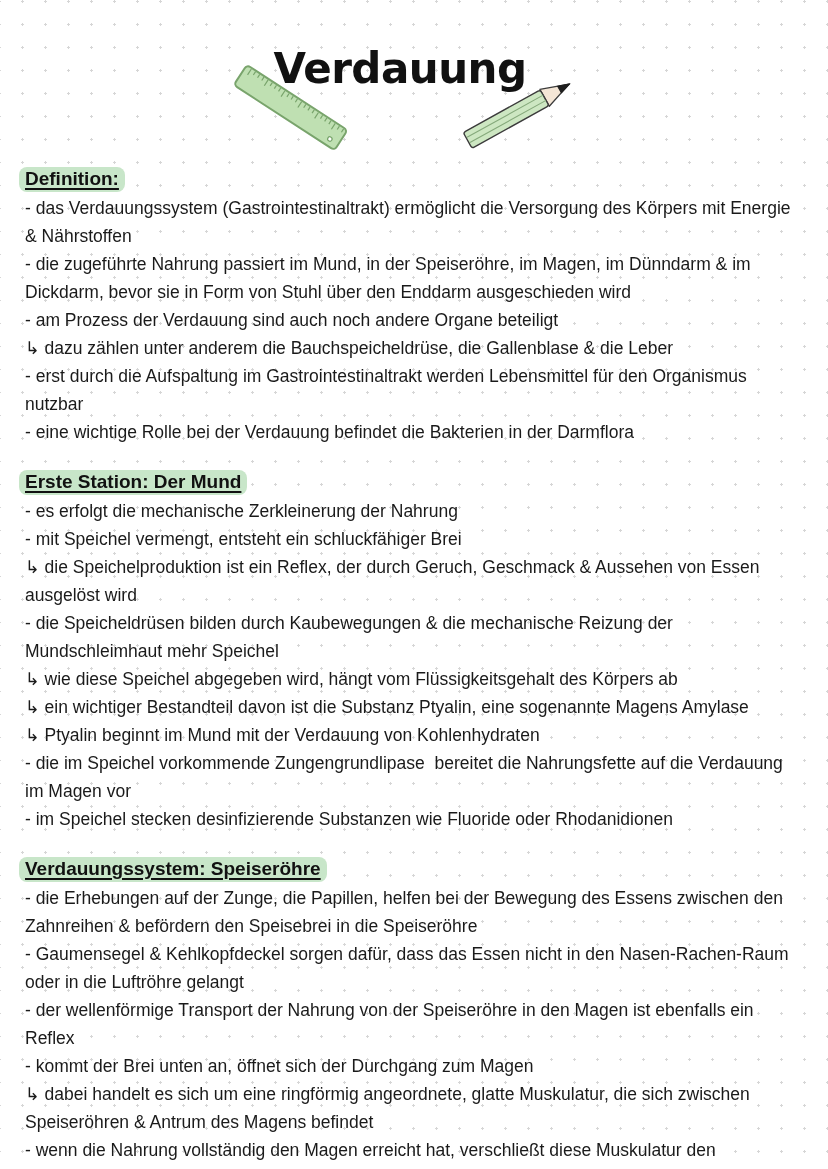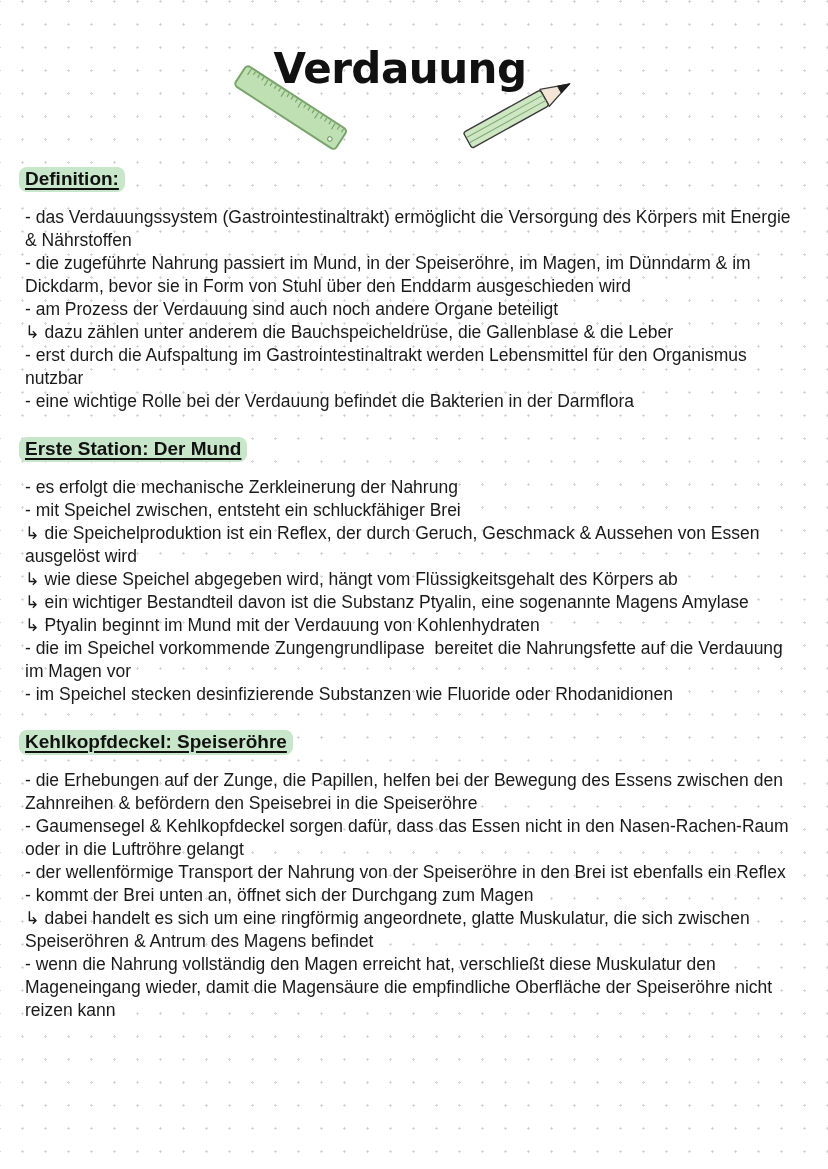--- a/index.html
+++ b/index.html
@@ -48,34 +48,34 @@
     top: 167px; left: 25px;
     width: 778px;
   }
   .section { margin-bottom: 24px; }
   .heading-wrap {
     display: inline-block;
     background: #c8e6c9;
     border-radius: 8px;
     padding: 1px 6px 2px 6px;
     margin-left: -6px;
-    margin-bottom: 14px;
+    margin-bottom: 2px;
   }
   .heading-text {
     font-weight: bold;
     font-size: 19px;
     line-height: 22px;
     color: #111111;
     text-decoration: underline;
     text-decoration-thickness: 2px;
     text-underline-offset: 3px;
   }
   .note-line {
     font-size: 17.5px;
-    line-height: 23px;
+    line-height: 28px;
     white-space: pre-wrap;
     color: #1a1a1a;
   }
 </style>
 </head>
 <body>
 
 <div class="page">
 
   <div class="title-row">
@@ -103,33 +103,34 @@
       <div class="note-line">- die zugeführte Nahrung passiert im Mund, in der Speiseröhre, im Magen, im Dünndarm &amp; im Dickdarm, bevor sie in Form von Stuhl über den Enddarm ausgeschieden wird</div>
       <div class="note-line">- am Prozess der Verdauung sind auch noch andere Organe beteiligt</div>
       <div class="note-line">↳ dazu zählen unter anderem die Bauchspeicheldrüse, die Gallenblase &amp; die Leber</div>
       <div class="note-line">- erst durch die Aufspaltung im Gastrointestinaltrakt werden Lebensmittel für den Organismus nutzbar</div>
       <div class="note-line">- eine wichtige Rolle bei der Verdauung befindet die Bakterien in der Darmflora</div>
     </section>
 
     <section class="section">
       <div class="heading-wrap"><span class="heading-text">Erste Station: Der Mund</span></div>
       <div class="note-line">- es erfolgt die mechanische Zerkleinerung der Nahrung</div>
-      <div class="note-line">- mit Speichel zwischen, entsteht ein schluckfähiger Brei</div>
+      <div class="note-line">- mit Speichel vermengt, entsteht ein schluckfähiger Brei</div>
       <div class="note-line">↳ die Speichelproduktion ist ein Reflex, der durch Geruch, Geschmack &amp; Aussehen von Essen ausgelöst wird</div>
+      <div class="note-line">- die Speicheldrüsen bilden durch Kaubewegungen &amp; die mechanische Reizung der Mundschleimhaut mehr Speichel</div>
       <div class="note-line">↳ wie diese Speichel abgegeben wird, hängt vom Flüssigkeitsgehalt des Körpers ab</div>
       <div class="note-line">↳ ein wichtiger Bestandteil davon ist die Substanz Ptyalin, eine sogenannte Magens Amylase</div>
       <div class="note-line">↳ Ptyalin beginnt im Mund mit der Verdauung von Kohlenhydraten</div>
       <div class="note-line">- die im Speichel vorkommende Zungengrundlipase  bereitet die Nahrungsfette auf die Verdauung im Magen vor</div>
       <div class="note-line">- im Speichel stecken desinfizierende Substanzen wie Fluoride oder Rhodanidionen</div>
     </section>
 
     <section class="section">
-      <div class="heading-wrap"><span class="heading-text">Kehlkopfdeckel: Speiseröhre</span></div>
+      <div class="heading-wrap"><span class="heading-text">Verdauungssystem: Speiseröhre</span></div>
       <div class="note-line">- die Erhebungen auf der Zunge, die Papillen, helfen bei der Bewegung des Essens zwischen den Zahnreihen &amp; befördern den Speisebrei in die Speiseröhre</div>
       <div class="note-line">- Gaumensegel &amp; Kehlkopfdeckel sorgen dafür, dass das Essen nicht in den Nasen-Rachen-Raum oder in die Luftröhre gelangt</div>
-      <div class="note-line">- der wellenförmige Transport der Nahrung von der Speiseröhre in den Brei ist ebenfalls ein Reflex</div>
+      <div class="note-line">- der wellenförmige Transport der Nahrung von der Speiseröhre in den Magen ist ebenfalls ein Reflex</div>
       <div class="note-line">- kommt der Brei unten an, öffnet sich der Durchgang zum Magen</div>
       <div class="note-line">↳ dabei handelt es sich um eine ringförmig angeordnete, glatte Muskulatur, die sich zwischen Speiseröhren &amp; Antrum des Magens befindet</div>
       <div class="note-line">- wenn die Nahrung vollständig den Magen erreicht hat, verschließt diese Muskulatur den Mageneingang wieder, damit die Magensäure die empfindliche Oberfläche der Speiseröhre nicht reizen kann</div>
     </section>
 
   </div>
 </div>
 
 </body></html>

